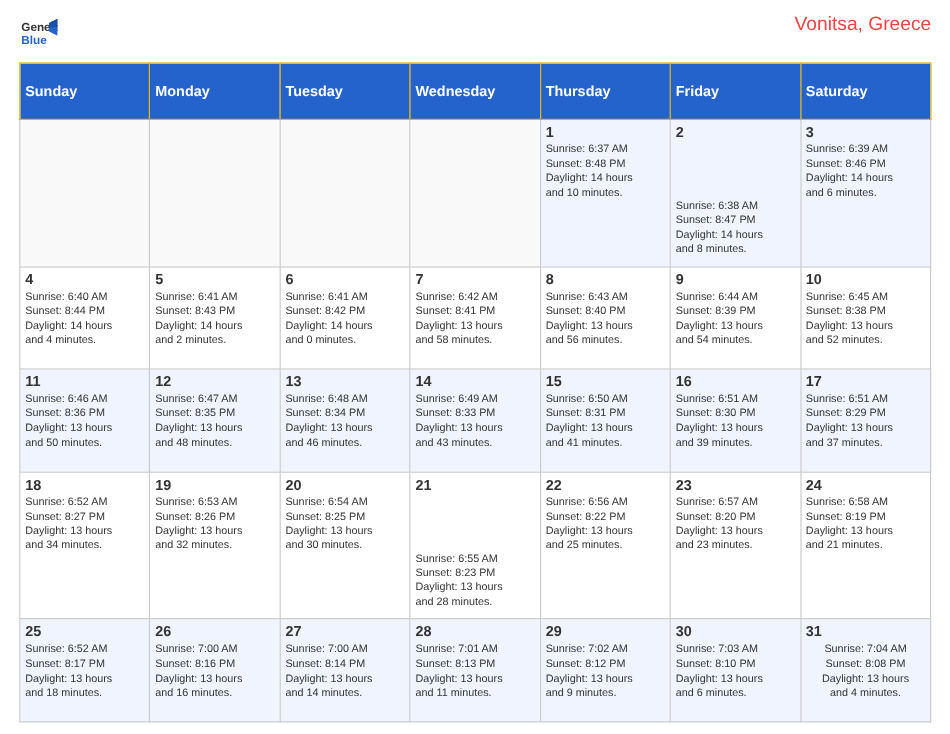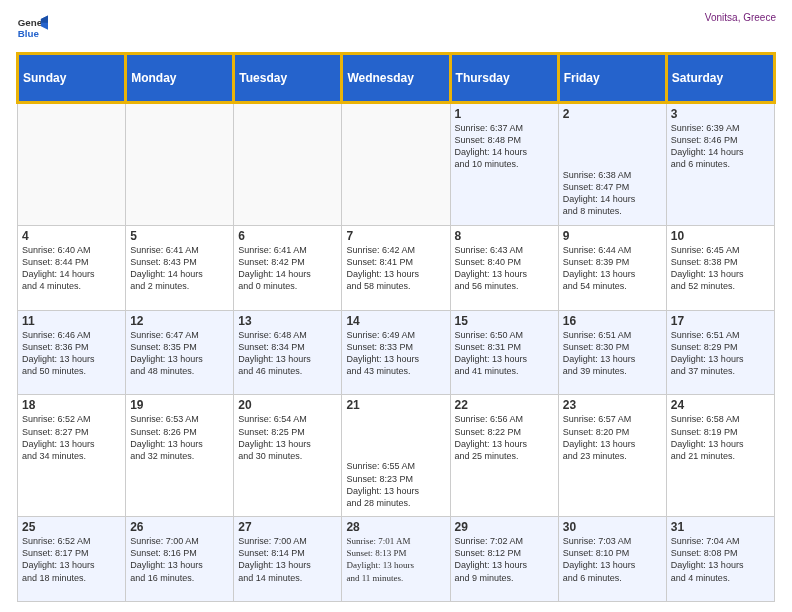--- a/index.html
+++ b/index.html
@@ -35,41 +35,41 @@
     .title-block {
       text-align: right;
     }
     .month-year {
       font-size: 32px;
       font-weight: bold;
       color: #333;
       line-height: 1.1;
     }
     .location {
-      font-size: 10px;
-      color: #701a75;
+      font-size: 16px;
+      color: #ef4444;
     }
     .calendar {
       flex: 1;
       display: flex;
       flex-direction: column;
     }
     .cal-table {
       width: 100%;
       border-collapse: collapse;
       flex: 1;
     }
     .cal-table th {
       background: #2563cc;
       color: #fff;
       font-size: 12px;
       font-weight: bold;
       padding: 16px 4px;
       text-align: left;
-      border: 3px solid #eab308;
+      border: 1px solid #eab308;
     }
     .cal-table td {
       border: 1px solid #ccc;
       vertical-align: top;
       padding: 3px 4px;
       width: calc(100% / 7);
       height: 82px;
       font-size: 9.5px;
       color: #333;
       background: #fff;
@@ -331,42 +331,42 @@
             </td>
             <td>
               <span class="day-num">27</span>
               <div class="day-info" style="white-space: pre-line;">Sunrise: 7:00 AM
 Sunset: 8:14 PM
 Daylight: 13 hours
 and 14 minutes.</div>
             </td>
             <td>
               <span class="day-num">28</span>
-              <div class="day-info" style="white-space: pre-line; font-family: Liberation Serif, serif;">Sunrise: 7:01 AM
+              <div class="day-info" style="white-space: pre-line;">Sunrise: 7:01 AM
 Sunset: 8:13 PM
 Daylight: 13 hours
 and 11 minutes.</div>
             </td>
             <td>
               <span class="day-num">29</span>
               <div class="day-info" style="white-space: pre-line;">Sunrise: 7:02 AM
 Sunset: 8:12 PM
 Daylight: 13 hours
 and 9 minutes.</div>
             </td>
             <td>
               <span class="day-num">30</span>
               <div class="day-info" style="white-space: pre-line;">Sunrise: 7:03 AM
 Sunset: 8:10 PM
 Daylight: 13 hours
 and 6 minutes.</div>
             </td>
             <td>
               <span class="day-num">31</span>
-              <div class="day-info" style="white-space: pre-line;">Sunrise: 7:04 AM
+              <div class="day-info" style="white-space: pre-line; text-align: center;">Sunrise: 7:04 AM
 Sunset: 8:08 PM
 Daylight: 13 hours
 and 4 minutes.</div>
             </td>
           </tr>
         </tbody>
     </table>
   </div>
 </div>
 

